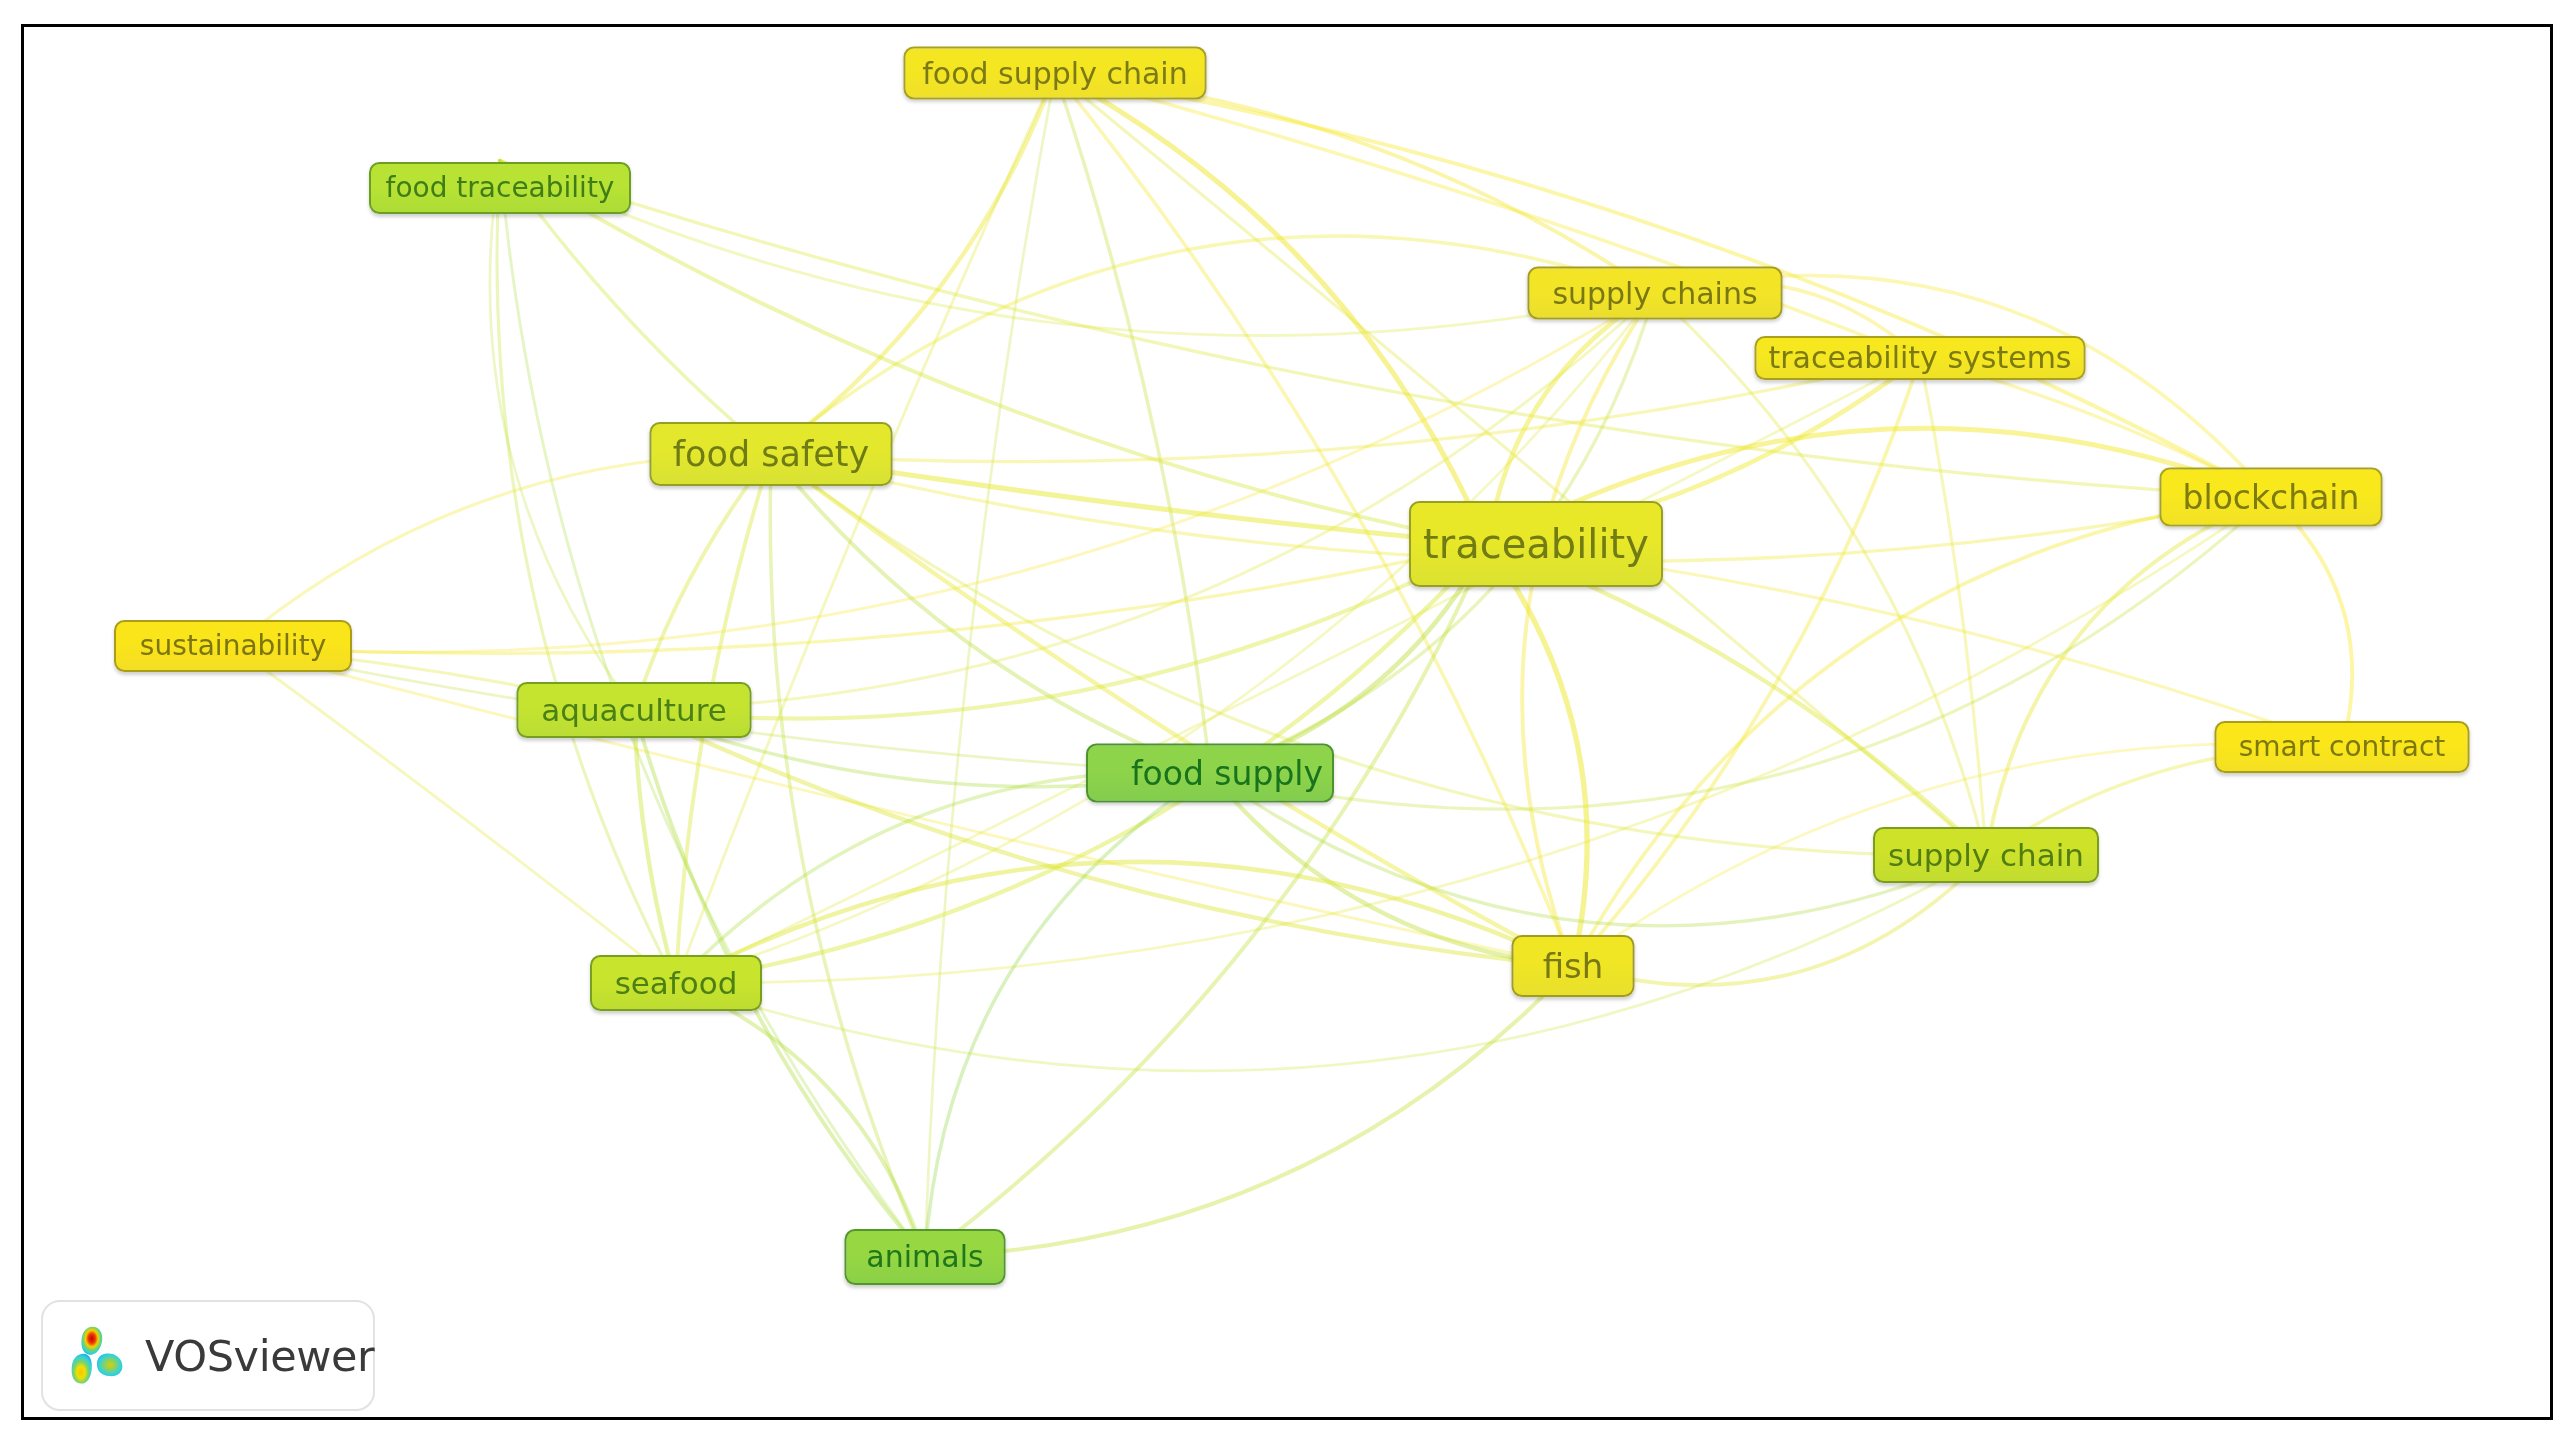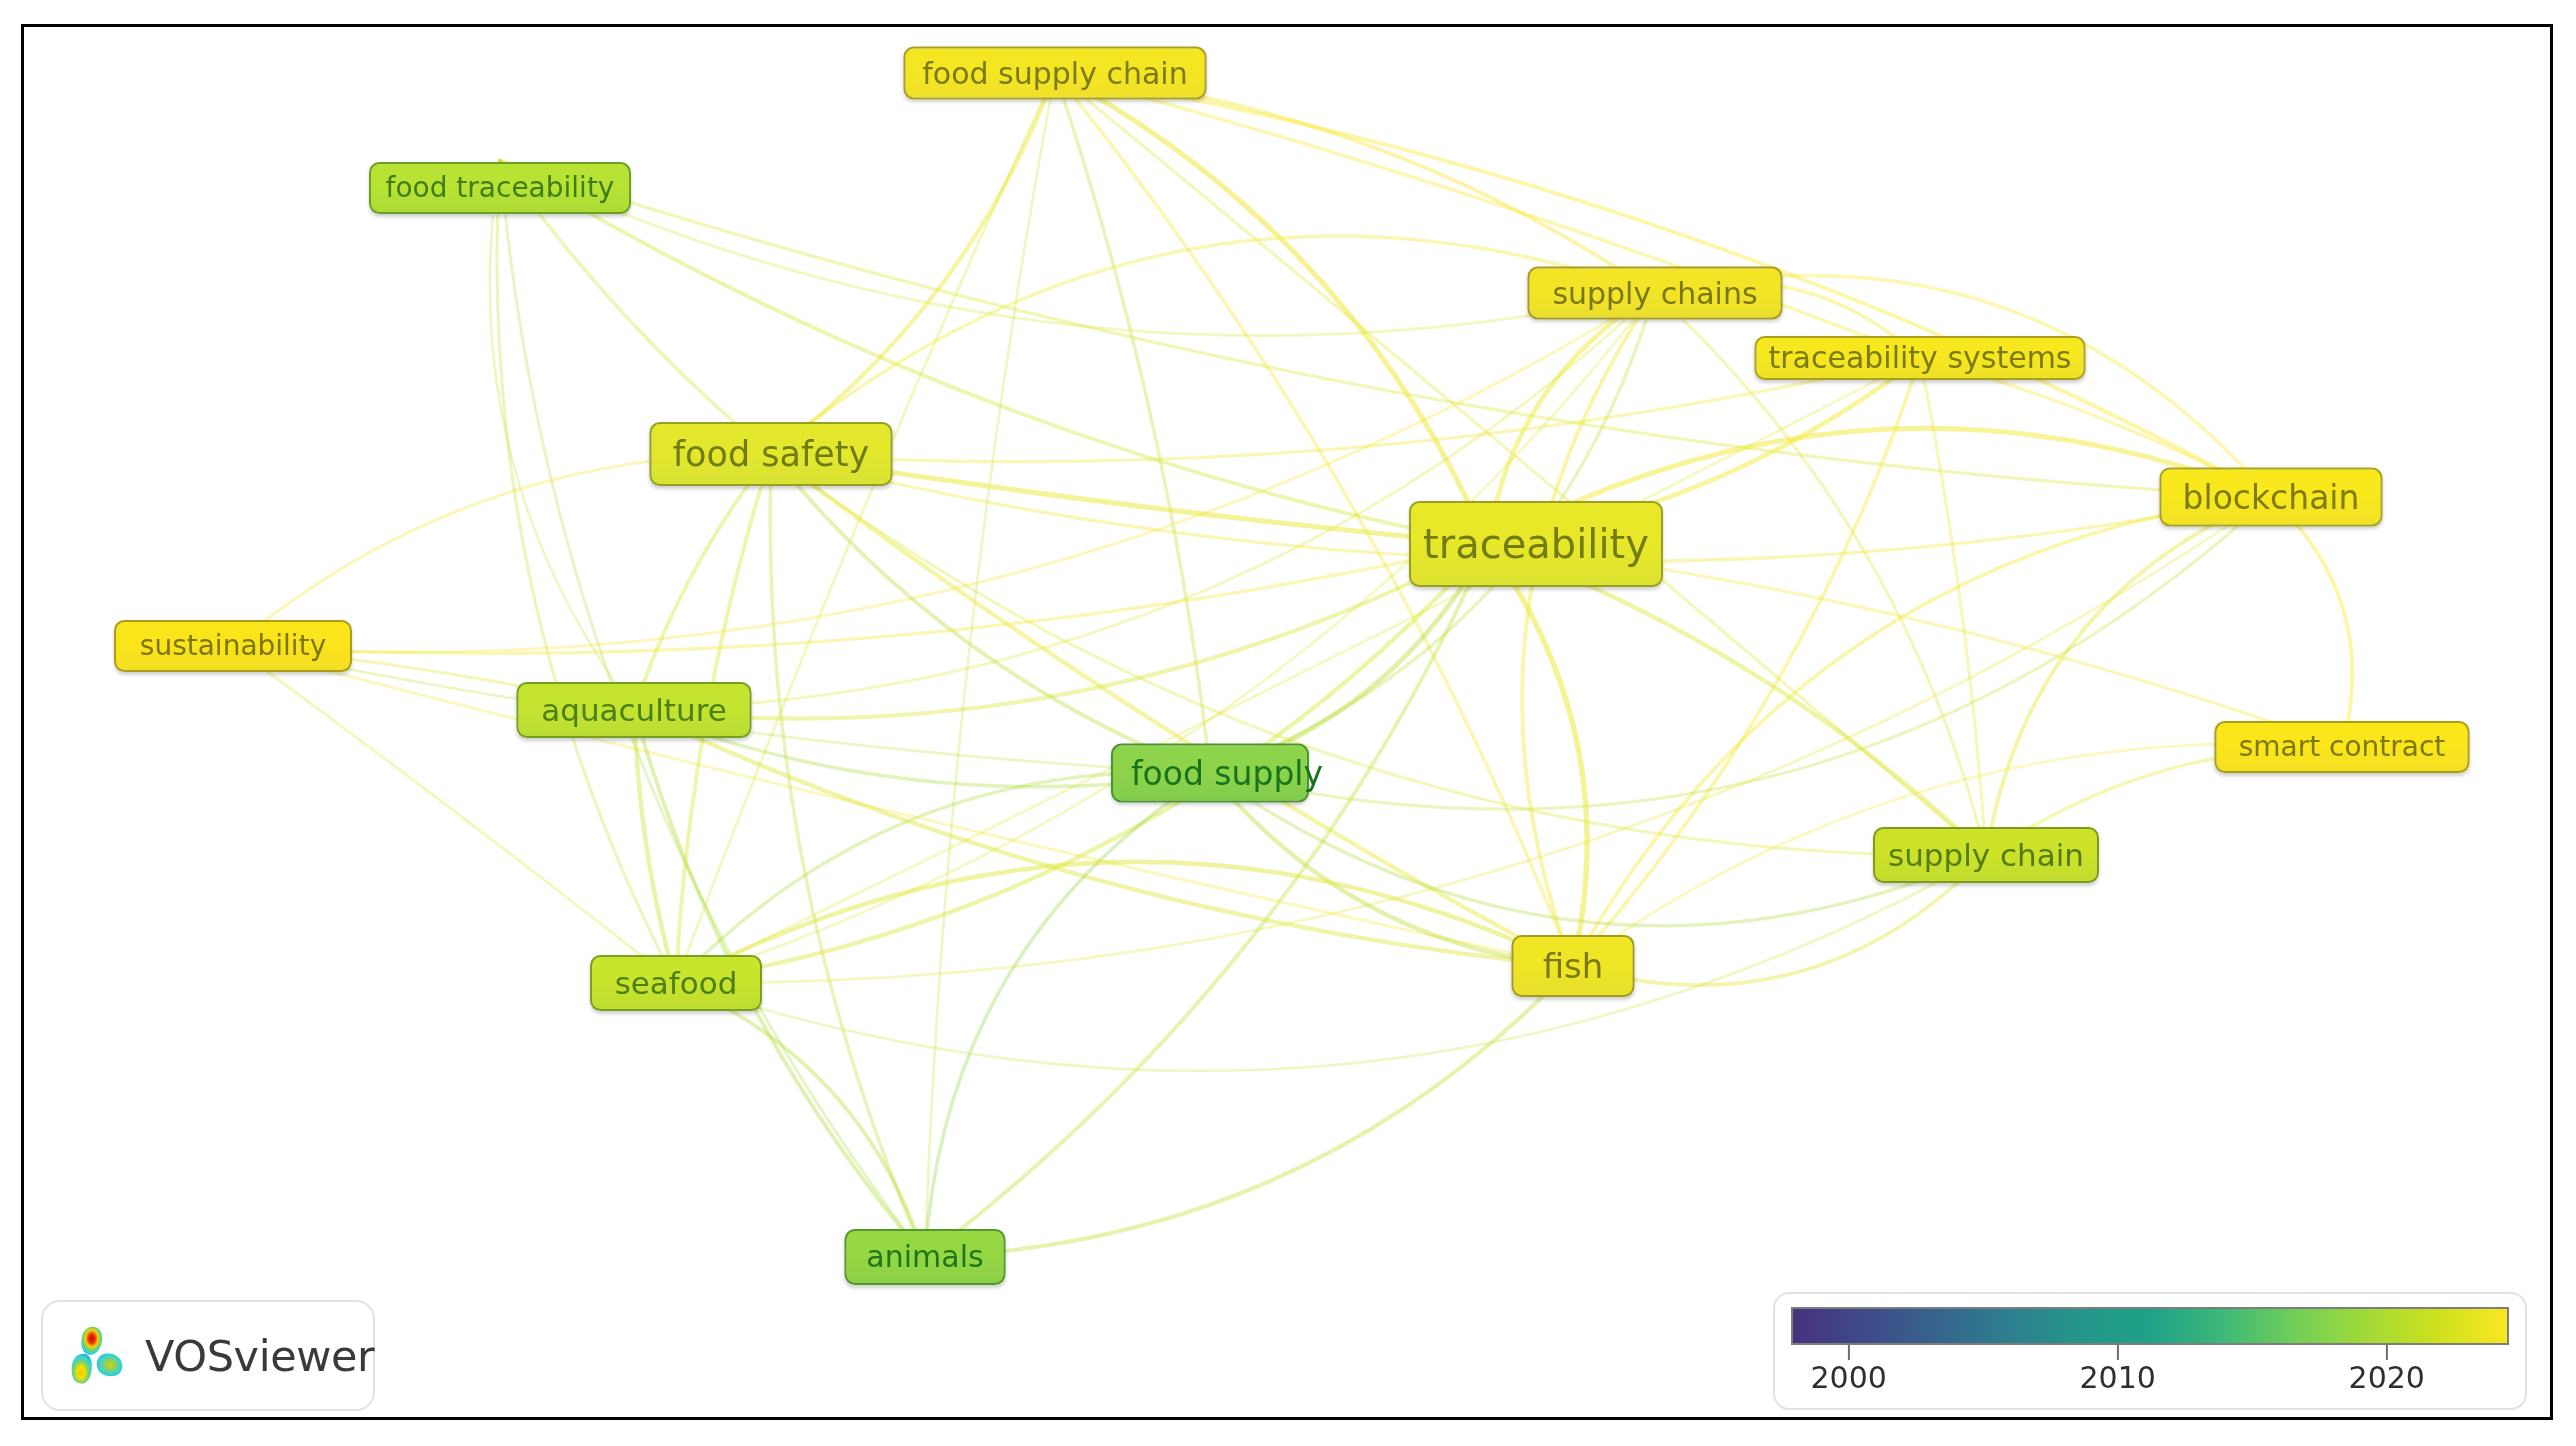--- a/index.html
+++ b/index.html
@@ -239,21 +239,21 @@
       </div>
       <div class="node" style="left: 233px; top: 646px; width: 238px; height: 52px; background: linear-gradient(rgb(250, 228, 26) 0%, rgb(250, 228, 26) 45%, rgb(244, 222, 36) 100%); border-color: rgb(170, 157, 23);">
         <span class="node-label" style="font-size: 28px; color: rgb(125, 118, 16);">sustainability</span>
       </div>
       <div class="node" style="left: 634px; top: 710px; width: 235px; height: 56px; background: linear-gradient(rgb(197, 228, 48) 0%, rgb(197, 228, 48) 45%, rgb(186, 221, 53) 100%); border-color: rgb(118, 159, 34);">
         <span class="node-label" style="font-size: 31px; color: rgb(74, 128, 22);">aquaculture</span>
       </div>
       <div class="node" style="left: 2342px; top: 747px; width: 255px; height: 52px; background: linear-gradient(rgb(250, 230, 25) 0%, rgb(250, 230, 25) 45%, rgb(244, 224, 35) 100%); border-color: rgb(170, 158, 22);">
         <span class="node-label" style="font-size: 28px; color: rgb(125, 120, 16);">smart contract</span>
       </div>
-      <div class="node" style="left: 1210px; top: 773px; width: 198px; height: 59px; background: linear-gradient(rgb(142, 212, 74) 0%, rgb(142, 212, 74) 45%, rgb(131, 205, 78) 100%); border-color: rgb(76, 147, 48); padding-left: 34px;">
+      <div class="node" style="left: 1210px; top: 773px; width: 248px; height: 59px; background: linear-gradient(rgb(142, 212, 74) 0%, rgb(142, 212, 74) 45%, rgb(131, 205, 78) 100%); border-color: rgb(76, 147, 48); padding-left: 34px;">
         <span class="node-label" style="font-size: 33px; color: rgb(24, 115, 29);">food supply</span>
       </div>
       <div class="node" style="left: 1986px; top: 855px; width: 226px; height: 56px; background: linear-gradient(rgb(205, 226, 41) 0%, rgb(205, 226, 41) 45%, rgb(194, 220, 47) 100%); border-color: rgb(125, 156, 30); align-items: center;">
         <span class="node-label" style="font-size: 31px; color: rgb(82, 125, 19);">supply chain</span>
       </div>
       <div class="node" style="left: 676px; top: 983px; width: 172px; height: 56px; background: linear-gradient(rgb(201, 228, 44) 0%, rgb(201, 228, 44) 45%, rgb(190, 221, 50) 100%); border-color: rgb(121, 159, 31);">
         <span class="node-label" style="font-size: 31px; color: rgb(77, 128, 20);">seafood</span>
       </div>
       <div class="node" style="left: 1573px; top: 966px; width: 123px; height: 62px; background: linear-gradient(rgb(240, 230, 36) 0%, rgb(240, 230, 36) 45%, rgb(232, 224, 44) 100%); border-color: rgb(161, 156, 30);">
         <span class="node-label" style="font-size: 34px; color: rgb(120, 120, 20);">fish</span>
@@ -288,28 +288,15 @@
           <stop offset="100%" stop-color="#1fa6d6"></stop>
         </radialGradient>
       </defs>
       <path d="M30 4 C41 2 47 11 46 21 C45 31 40 39 33 41 C24 43 18 36 18 25 C18 14 22 6 30 4 Z" fill="url(#blobA)"></path>
       <path d="M21 40 C29 40 33 49 32 60 C31 72 25 81 17 80 C8 79 4 70 5 58 C6 47 12 40 21 40 Z" fill="url(#blobB)"></path>
       <path d="M50 40 C62 38 72 45 73 55 C74 65 66 71 56 70 C44 69 38 62 39 52 C40 45 44 41 50 40 Z" fill="url(#blobC)"></path>
     </svg>
     <span id="vos-wordmark">VOSviewer</span>
   </div>
 
-  <div id="colorbar-panel">
-    <div id="colorbar-gradient" style="background: linear-gradient(90deg, rgb(70, 50, 126), rgb(63, 74, 138), rgb(54, 100, 141), rgb(45, 126, 142), rgb(37, 150, 138), rgb(31, 161, 135), rgb(60, 184, 120), rgb(110, 206, 88), rgb(160, 218, 57), rgb(205, 224, 29), rgb(249, 231, 33));"></div>
-    <div id="colorbar-ticks">
-        <div class="cb-tick" style="left: 8%;"></div>
-        <div class="cb-tick" style="left: 45.5%;"></div>
-        <div class="cb-tick" style="left: 83%;"></div>
-      </div>
-    <div id="colorbar-labels">
-        <div class="cb-label" style="left: 8%;">2000</div>
-        <div class="cb-label" style="left: 45.5%;">2010</div>
-        <div class="cb-label" style="left: 83%;">2020</div>
-      </div>
-  </div>
 
 </div>
 
 
 </body></html>

